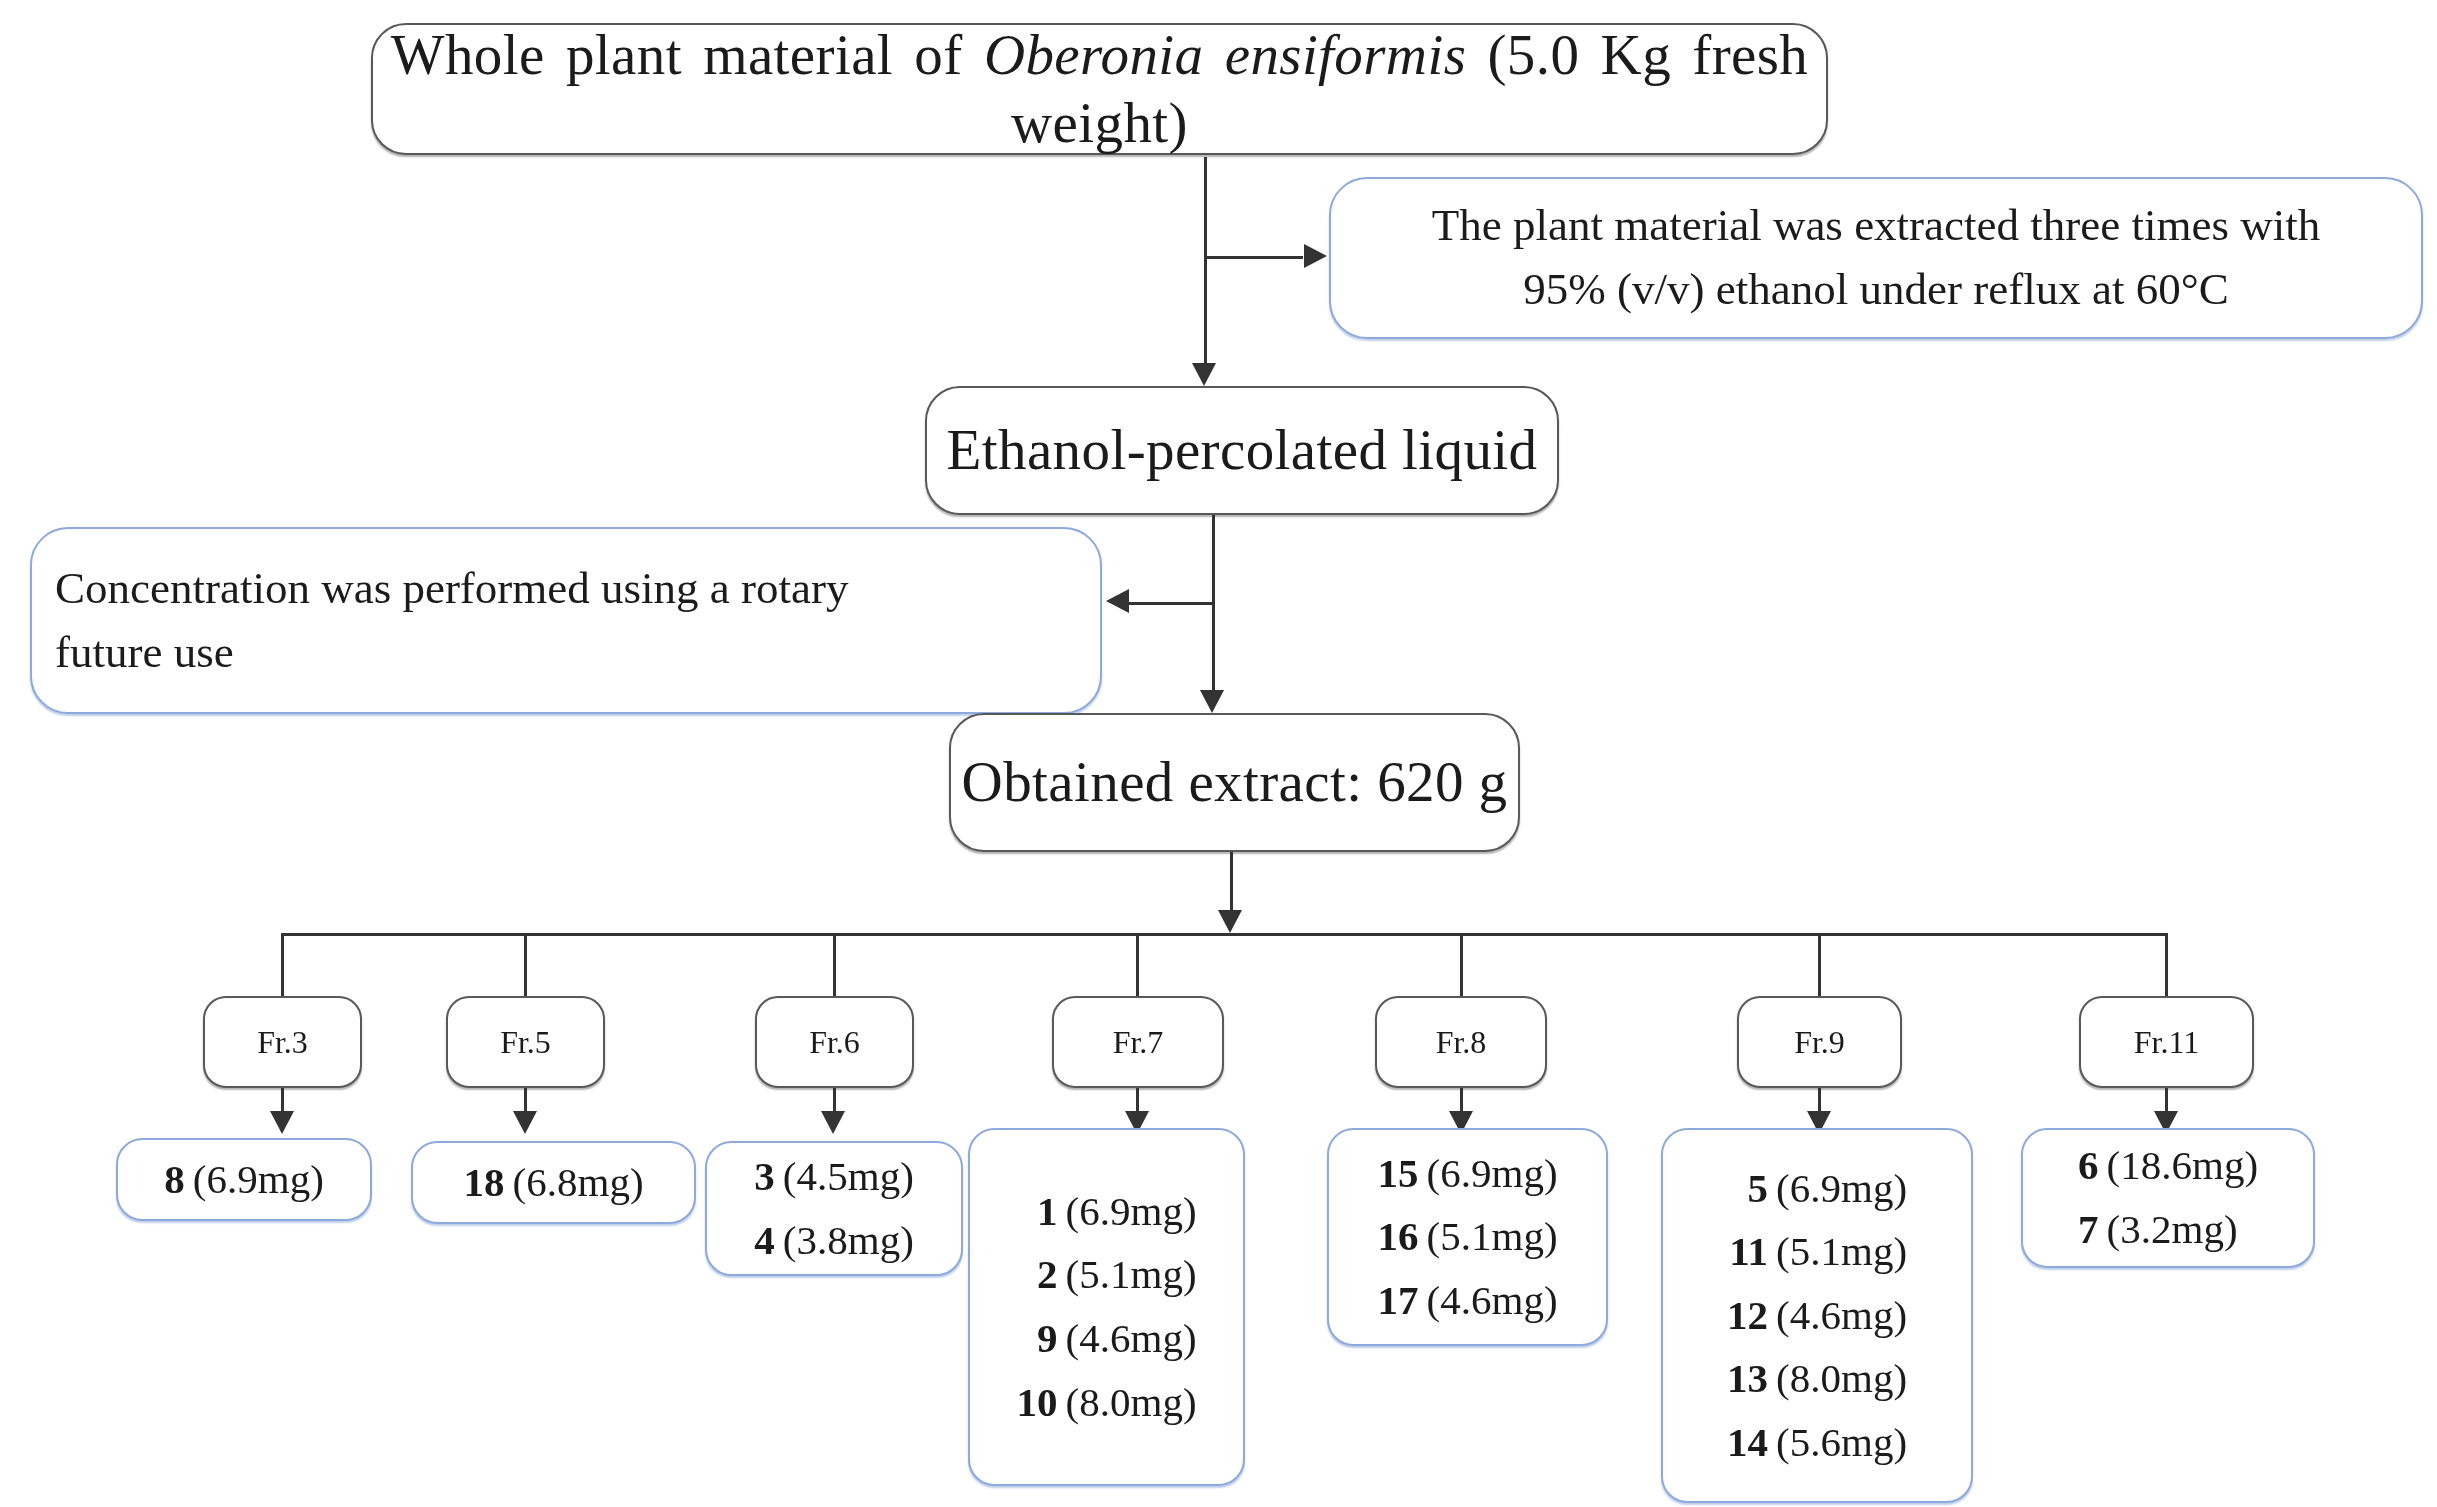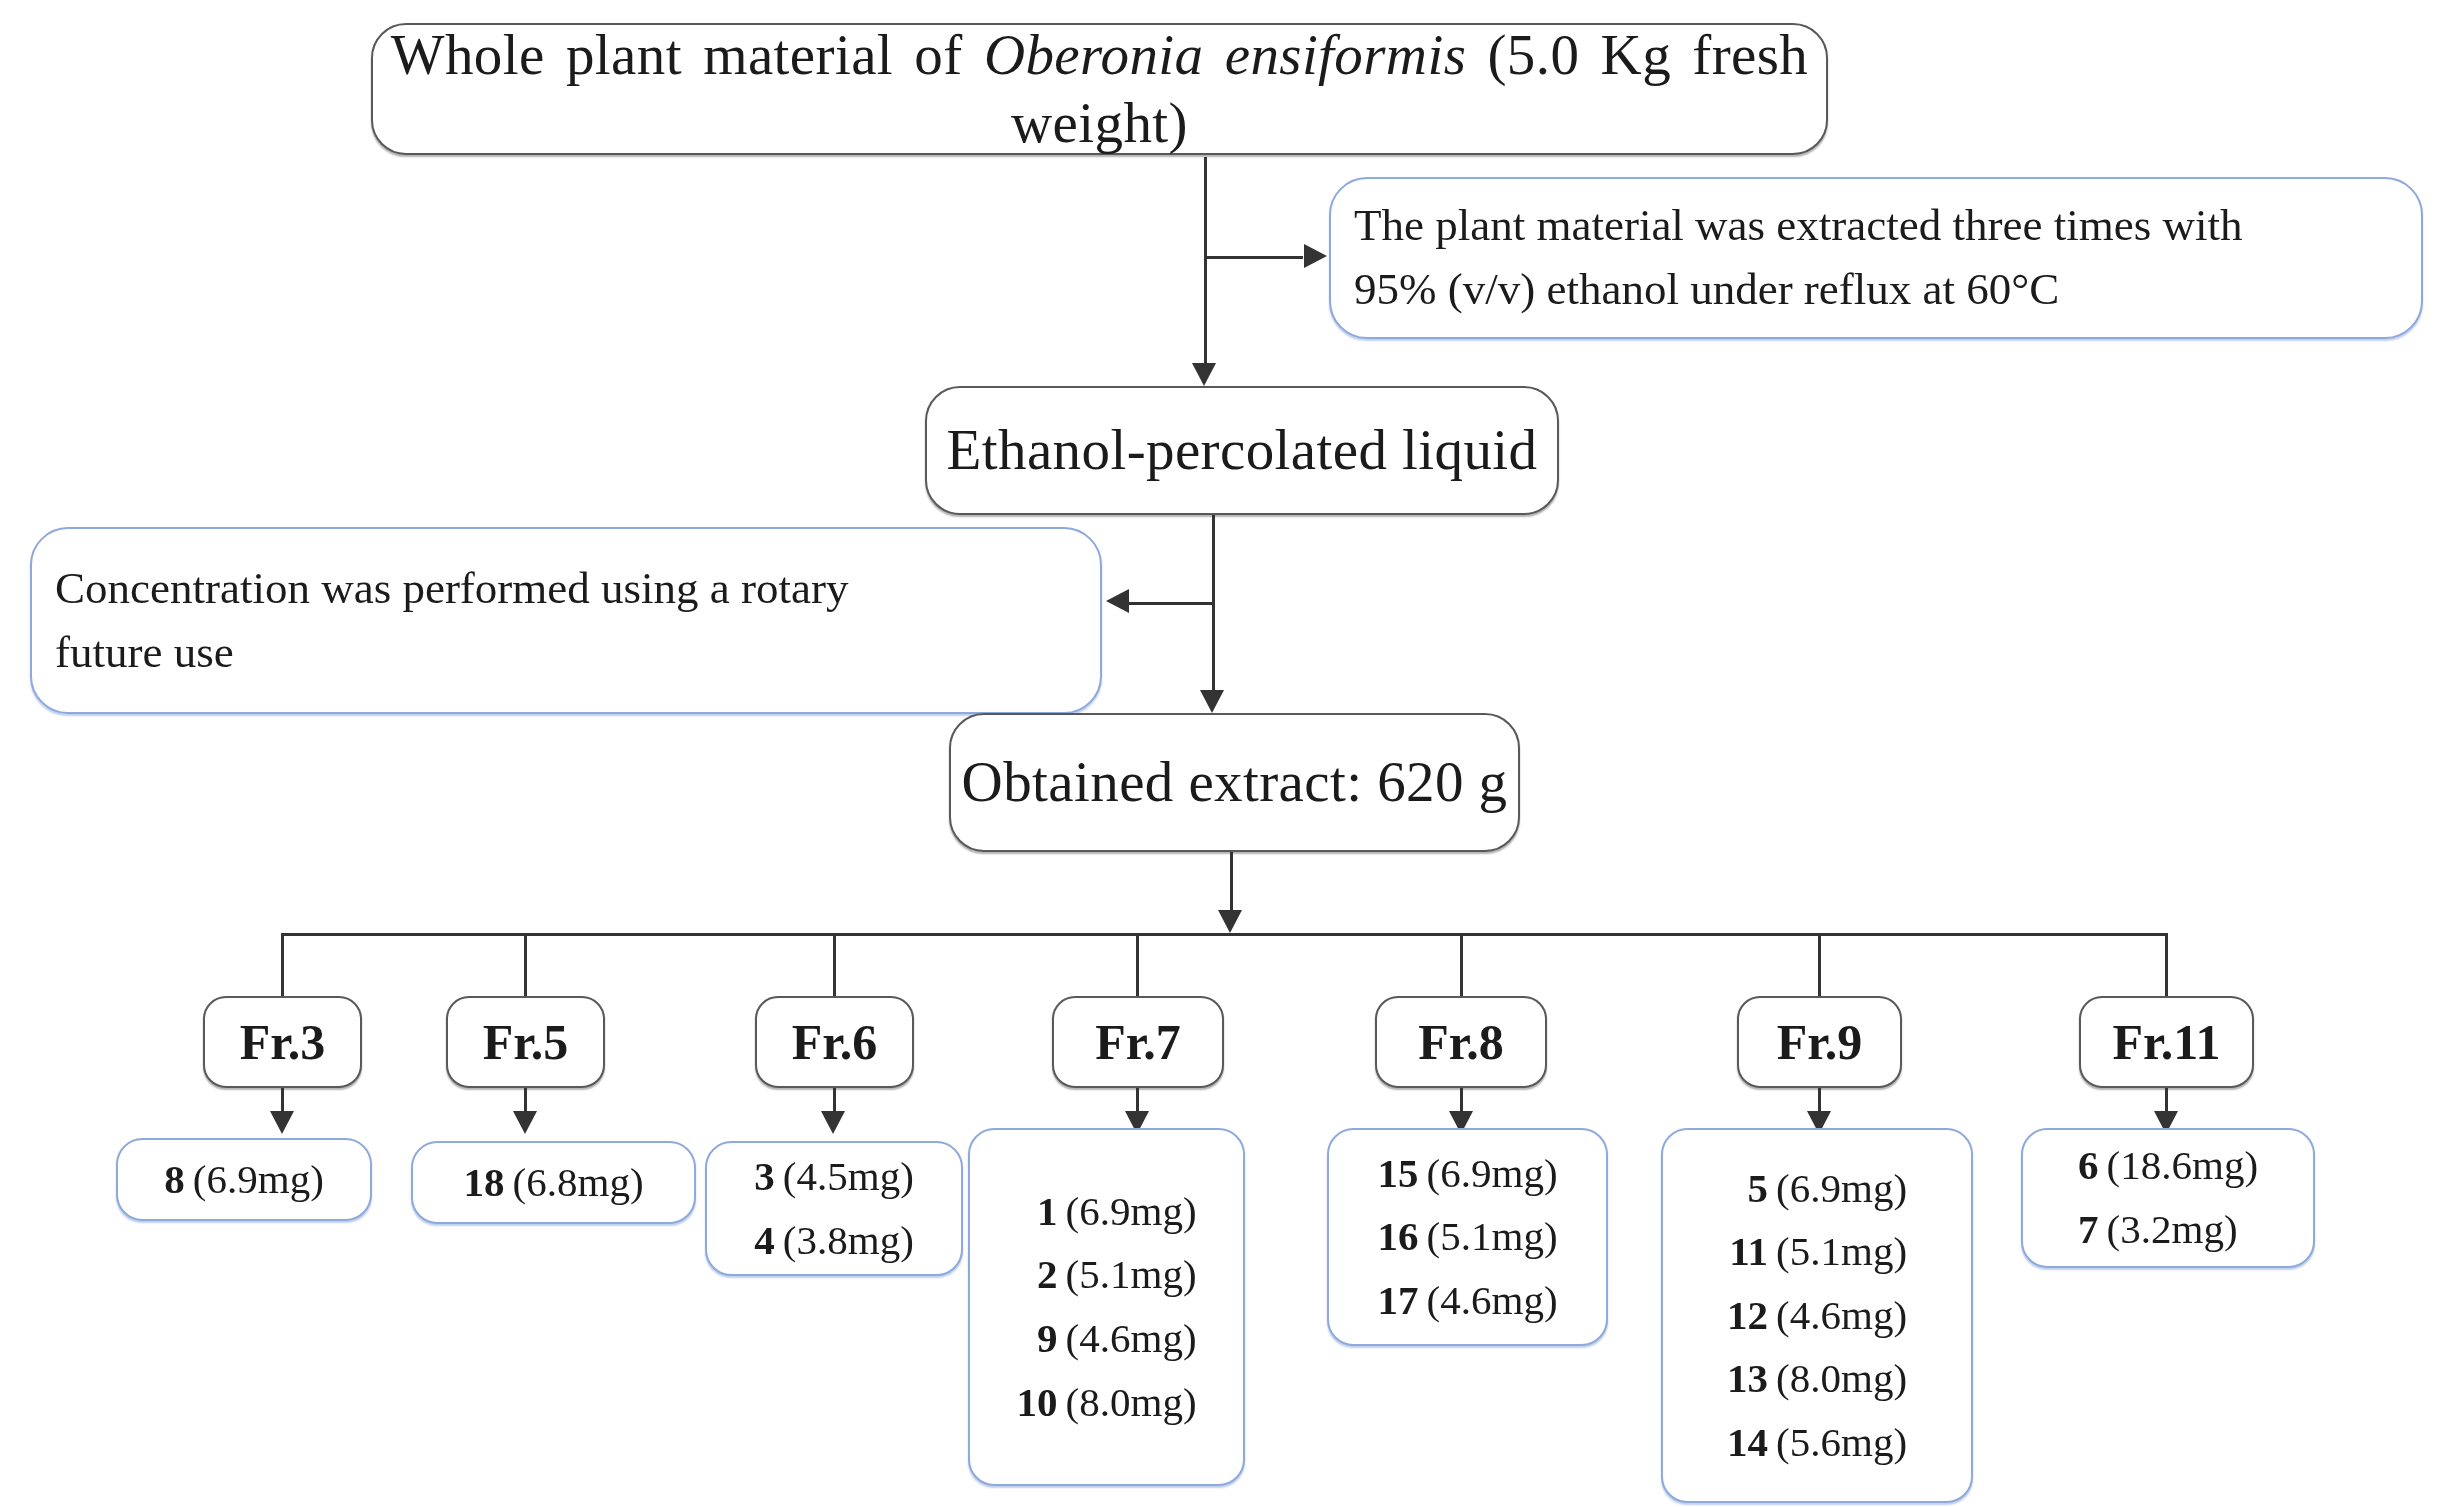--- a/index.html
+++ b/index.html
@@ -31,21 +31,21 @@
   }
   .note .nline{font-size:45px;line-height:1.42;white-space:nowrap;}
 
   
   .fnode{
     position:absolute;box-sizing:border-box;background:#fff;
     border:2.5px solid var(--node_border);border-radius:23px;
     display:flex;align-items:center;justify-content:center;
     box-shadow:0 2.5px 1.7px -0.8px rgba(0,0,0,.30);
   }
-  .fnode span{font-size:50px;font-weight:bold;}
+  .fnode span{font-size:32px;}
 
   
   .rnode{
     position:absolute;box-sizing:border-box;background:#fff;
     border:2.5px solid var(--note_border);border-radius:26.4px;
     display:flex;align-items:center;justify-content:center;
     box-shadow:0 2.5px 1.7px -0.8px rgba(142,169,219,.55);
   }
   .rlines{width:max-content;}
   .cline{font-size:41px;line-height:1.55;white-space:nowrap;}
@@ -73,21 +73,21 @@
   <div class="node" id="box-whole-plant" style="left:371px;top:23px;width:1457px;height:132px;">
     <span class="ntext"><span>Whole plant material of </span><i>Oberonia ensiformis</i><span> (5.0 Kg fresh weight)</span></span>
   </div>
 
   <div class="vline" style="left:1204px;top:157px;height:206px;"></div>
   <div class="ah-down" style="left:1192px;top:363px;"></div>
 
   <div class="hline" style="left:1204px;top:256px;width:99px;"></div>
   <div class="ah-right" style="left:1304px;top:244px;"></div>
 
-  <div class="note" style="left:1329px;top:177px;width:1094px;height:162px;">
+  <div class="note" style="left:1329px;top:177px;width:1094px;height:162px;align-items:center;">
     <span class="nline">The plant material was extracted three times with</span>
     <span class="nline">95% (v/v) ethanol under reflux at 60°C</span>
   </div>
 
   <div class="node" style="left:925px;top:386px;width:634px;height:129px;">
     <span class="ntext">Ethanol-percolated liquid</span>
   </div>
 
   <div class="vline" style="left:1212px;top:515px;height:175px;"></div>
   <div class="ah-down" style="left:1200px;top:690px;"></div>

